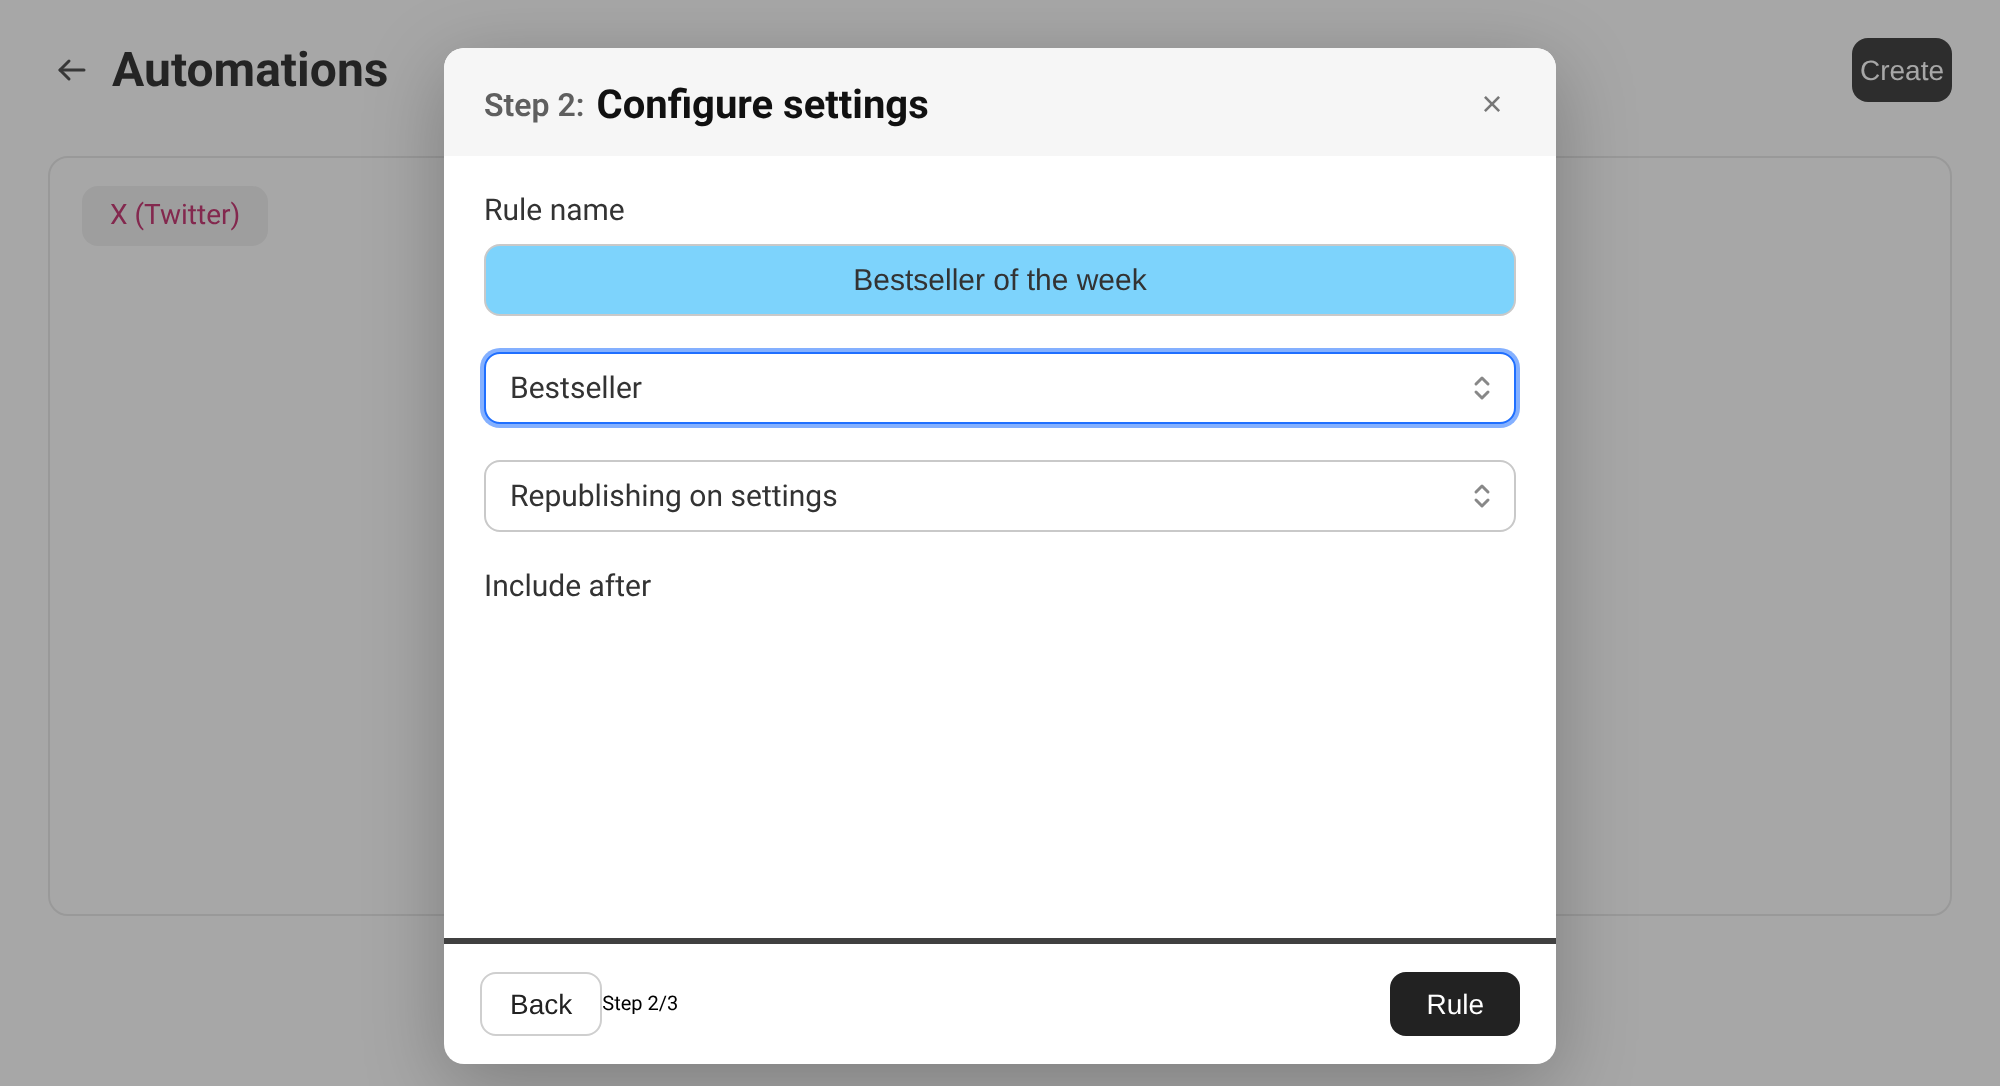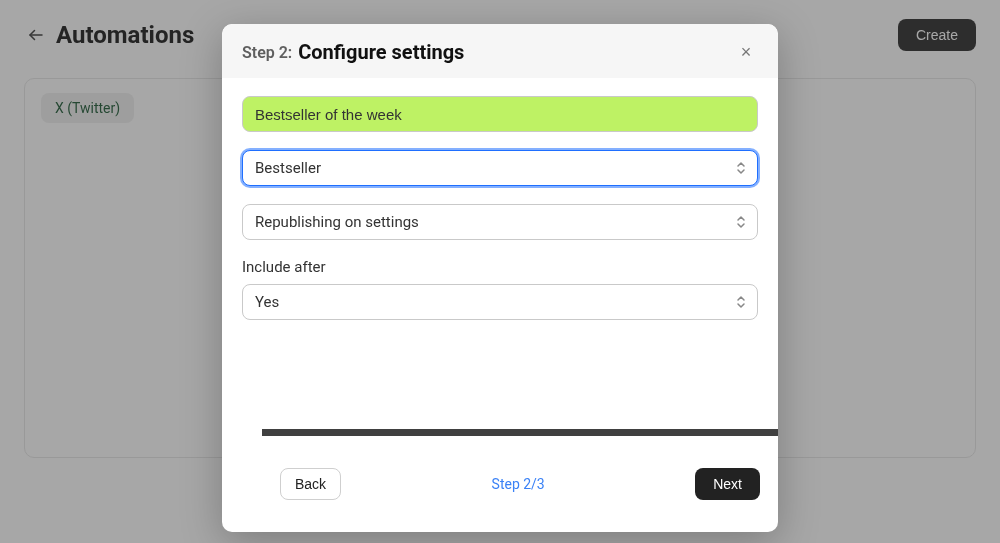--- a/index.html
+++ b/index.html
@@ -27,38 +27,38 @@
       margin-right: 8px;
       cursor: pointer;
     }
     .page-title {
       font-size: 24px; font-weight: 700; color: #111;
       flex: 1;
     }
     .create-btn {
       background: #222; color: #fff;
       border: none; border-radius: 8px;
-      padding: 8px 18px;
+      padding: 8px 4px;
       font-size: 14px; font-weight: 500;
       cursor: pointer;
     }
 
     .panel {
       margin: 8px 24px 0 24px;
       border: 1px solid #e6e6e6;
       border-radius: 10px;
       padding: 14px 16px;
       height: 380px;
     }
     .chip {
       display: inline-block;
       background: #efefef;
       border-radius: 8px;
       padding: 7px 14px;
-      font-size: 14px; color: #14532d;
+      font-size: 14px; color: #be185d;
     }
 
     
     .overlay {
       position: absolute; inset: 0;
       background: rgba(60,60,60,0.45);
     }
     .modal {
       position: absolute;
       top: 24px; left: 50%; transform: translateX(-50%);
@@ -95,21 +95,22 @@
       font-size: 15px; color: #333; margin-bottom: 8px;
       display: block;
     }
     .text-input {
       width: 100%;
       height: 36px;
       border: 1px solid #c9c9c9;
       border-radius: 8px;
       padding: 0 12px;
       font-size: 15px; color: #333;
-      background: #bef264;
+      background: #7dd3fc;
+      text-align: center;
     }
 
     
     .select-box {
       position: relative;
       width: 100%; height: 36px;
       border: 1px solid #c9c9c9;
       border-radius: 8px;
       background: #fff;
       display: flex; align-items: center;
@@ -122,33 +123,33 @@
       box-shadow: 0 0 0 2px rgba(31,111,255,0.55);
     }
     .updown-icon {
       position: absolute; right: 10px; top: 50%; transform: translateY(-50%);
       width: 12px; height: 16px;
       color: #888;
       display: flex; flex-direction: column; align-items: center; justify-content: center;
     }
 
     .modal-footer {
-      border-top: 7px solid #404040;
-      padding: 32px 18px;
-      display: flex; align-items: center; margin-left: 40px;
+      border-top: 3px solid #404040;
+      padding: 14px 18px;
+      display: flex; align-items: center;
     }
     .back-btn {
       background: #fff; color: #222;
       border: 1px solid #cfcfcf; border-radius: 8px;
       padding: 7px 14px; font-size: 14px;
       cursor: pointer;
     }
     .footer-center {
-      flex: 1; text-align: center;
-      font-size: 14px; color: #3b82f6;
+      flex: 1; text-align: left;
+      font-size: 10px; color: #000000;
     }
     .next-btn {
       background: #222; color: #fff;
       border: none; border-radius: 8px;
       padding: 8px 18px; font-size: 14px;
       cursor: pointer;
     }
 
     
     .modal-body::-webkit-scrollbar { width: 8px; }
@@ -180,20 +181,21 @@
 
       <div class="modal-header">
         <span class="step-label">Step 2:</span>
         <span class="step-title">Configure settings</span>
         <button class="close-btn">×</button>
       </div>
 
       <div class="modal-body">
 
         <div class="field-row">
+          <label class="field-label">Rule name</label>
           <input type="text" class="text-input" value="Bestseller of the week" style="">
         </div>
 
         <div class="field-row">
           <div class="select-box focused">
             <span>Bestseller</span>
             <span class="updown-icon">
               <svg width="10" height="14" viewBox="0 0 10 14" fill="none" stroke="#888" stroke-width="1.5" stroke-linecap="round" stroke-linejoin="round">
                 <polyline points="2 5 5 2 8 5"></polyline>
                 <polyline points="2 9 5 12 8 9"></polyline>
@@ -209,35 +211,26 @@
               <svg width="10" height="14" viewBox="0 0 10 14" fill="none" stroke="#888" stroke-width="1.5" stroke-linecap="round" stroke-linejoin="round">
                 <polyline points="2 5 5 2 8 5"></polyline>
                 <polyline points="2 9 5 12 8 9"></polyline>
               </svg>
             </span>
           </div>
         </div>
 
         <div class="field-row">
           <label class="field-label">Include after</label>
-          <div class="select-box">
-            <span>Yes</span>
-            <span class="updown-icon">
-              <svg width="10" height="14" viewBox="0 0 10 14" fill="none" stroke="#888" stroke-width="1.5" stroke-linecap="round" stroke-linejoin="round">
-                <polyline points="2 5 5 2 8 5"></polyline>
-                <polyline points="2 9 5 12 8 9"></polyline>
-              </svg>
-            </span>
-          </div>
         </div>
 
       </div>
 
       <div class="modal-footer">
         <button class="back-btn">Back</button>
         <div class="footer-center">Step 2/3</div>
-        <button class="next-btn">Next</button>
+        <button class="next-btn">Rule</button>
       </div>
 
     </div>
   </div>
 
 </div>
 
 </body></html>

